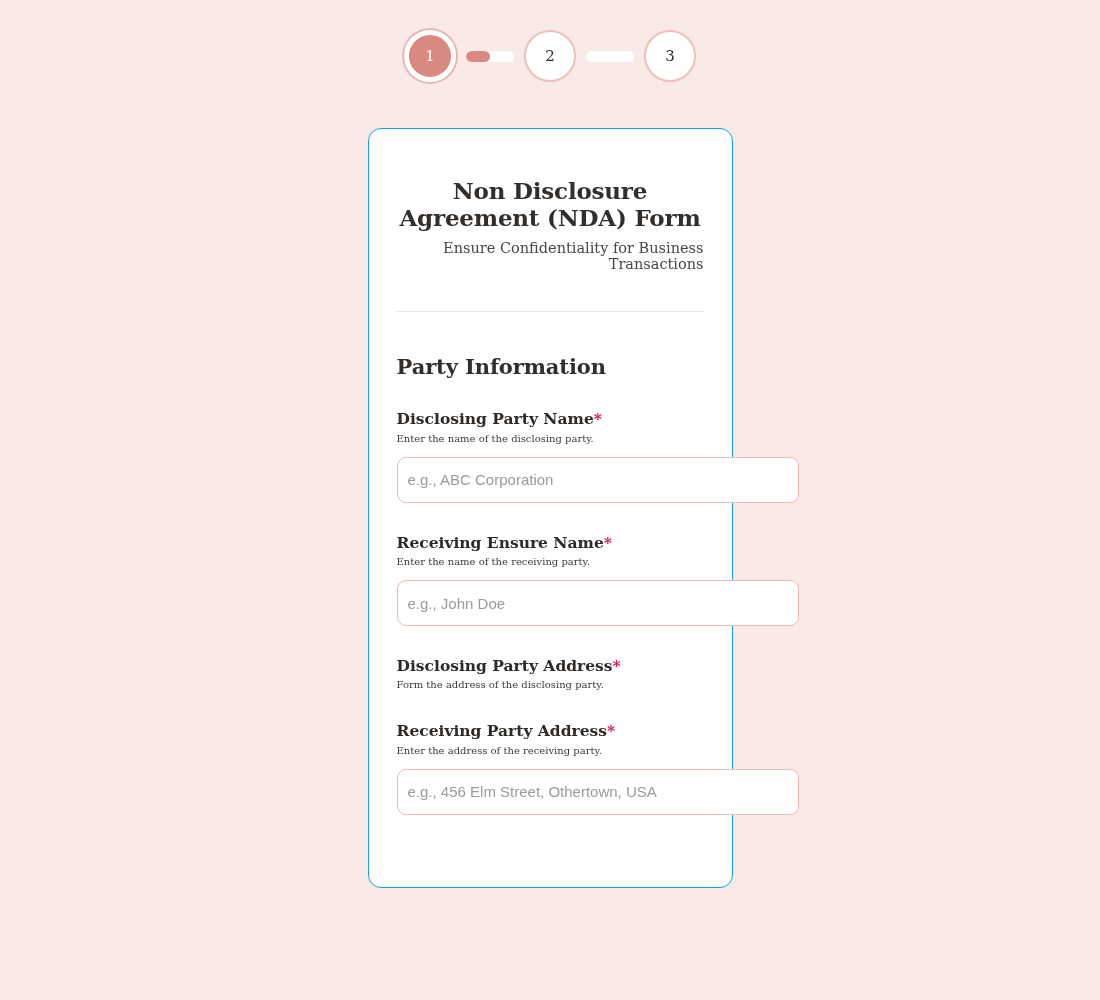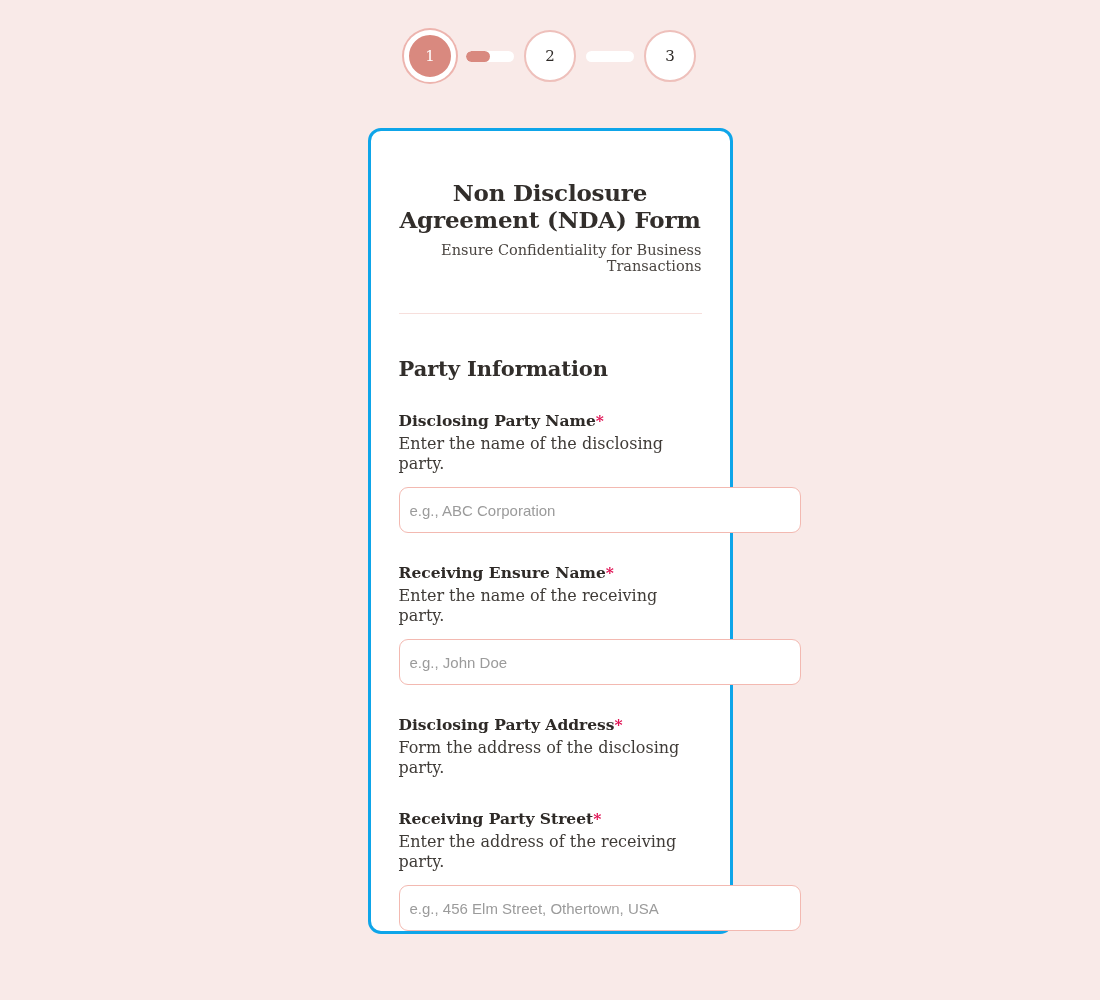--- a/index.html
+++ b/index.html
@@ -89,21 +89,21 @@
     height: 100%;
     background: #d9897f;
     border-radius: 6px;
   }
 
   
   .card {
     width: 365px;
     margin: 46px auto 0 auto;
     background: #ffffff;
-    border: 3px solid #0ea5e9;
+    border: 1px solid #0ea5e9;
     border-radius: 13px;
     padding: 48px 28px 0 28px;
     min-height: 760px;
   }
 
   .form-title {
     font-family: "DejaVu Serif", serif;
     font-size: 23px;
     font-weight: 700;
     line-height: 1.18;
@@ -139,21 +139,21 @@
     font-family: "DejaVu Serif", serif;
     font-size: 15.5px;
     font-weight: 700;
     color: #2e2a27;
     margin: 0;
     line-height: 1.25;
   }
   .req { color: #e01254; font-weight: 700; }
   .field-help {
     font-family: "DejaVu Serif", serif;
-    font-size: 16px;
+    font-size: 10px;
     color: #3f3b37;
     margin: 3px 0 0 0;
     line-height: 1.3;
   }
   .field-input {
     display: block;
     width: 402px;
     height: 46px;
     margin-top: 12px;
     padding: 0 10px;
@@ -222,20 +222,20 @@
 
     <div class="field">
       <div class="field-label">
         <span>Disclosing Party Address</span><span class="req">*</span>
       </div>
       <p class="field-help">Form the address of the disclosing party.</p>
     </div>
 
     <div class="field">
       <div class="field-label">
-        <span>Receiving Party Street</span><span class="req">*</span>
+        <span>Receiving Party Address</span><span class="req">*</span>
       </div>
       <p class="field-help">Enter the address of the receiving party.</p>
       <input class="field-input" type="text" placeholder="e.g., 456 Elm Street, Othertown, USA" style="">
     </div>
 
   </div>
 </div>
 
 </body></html>

